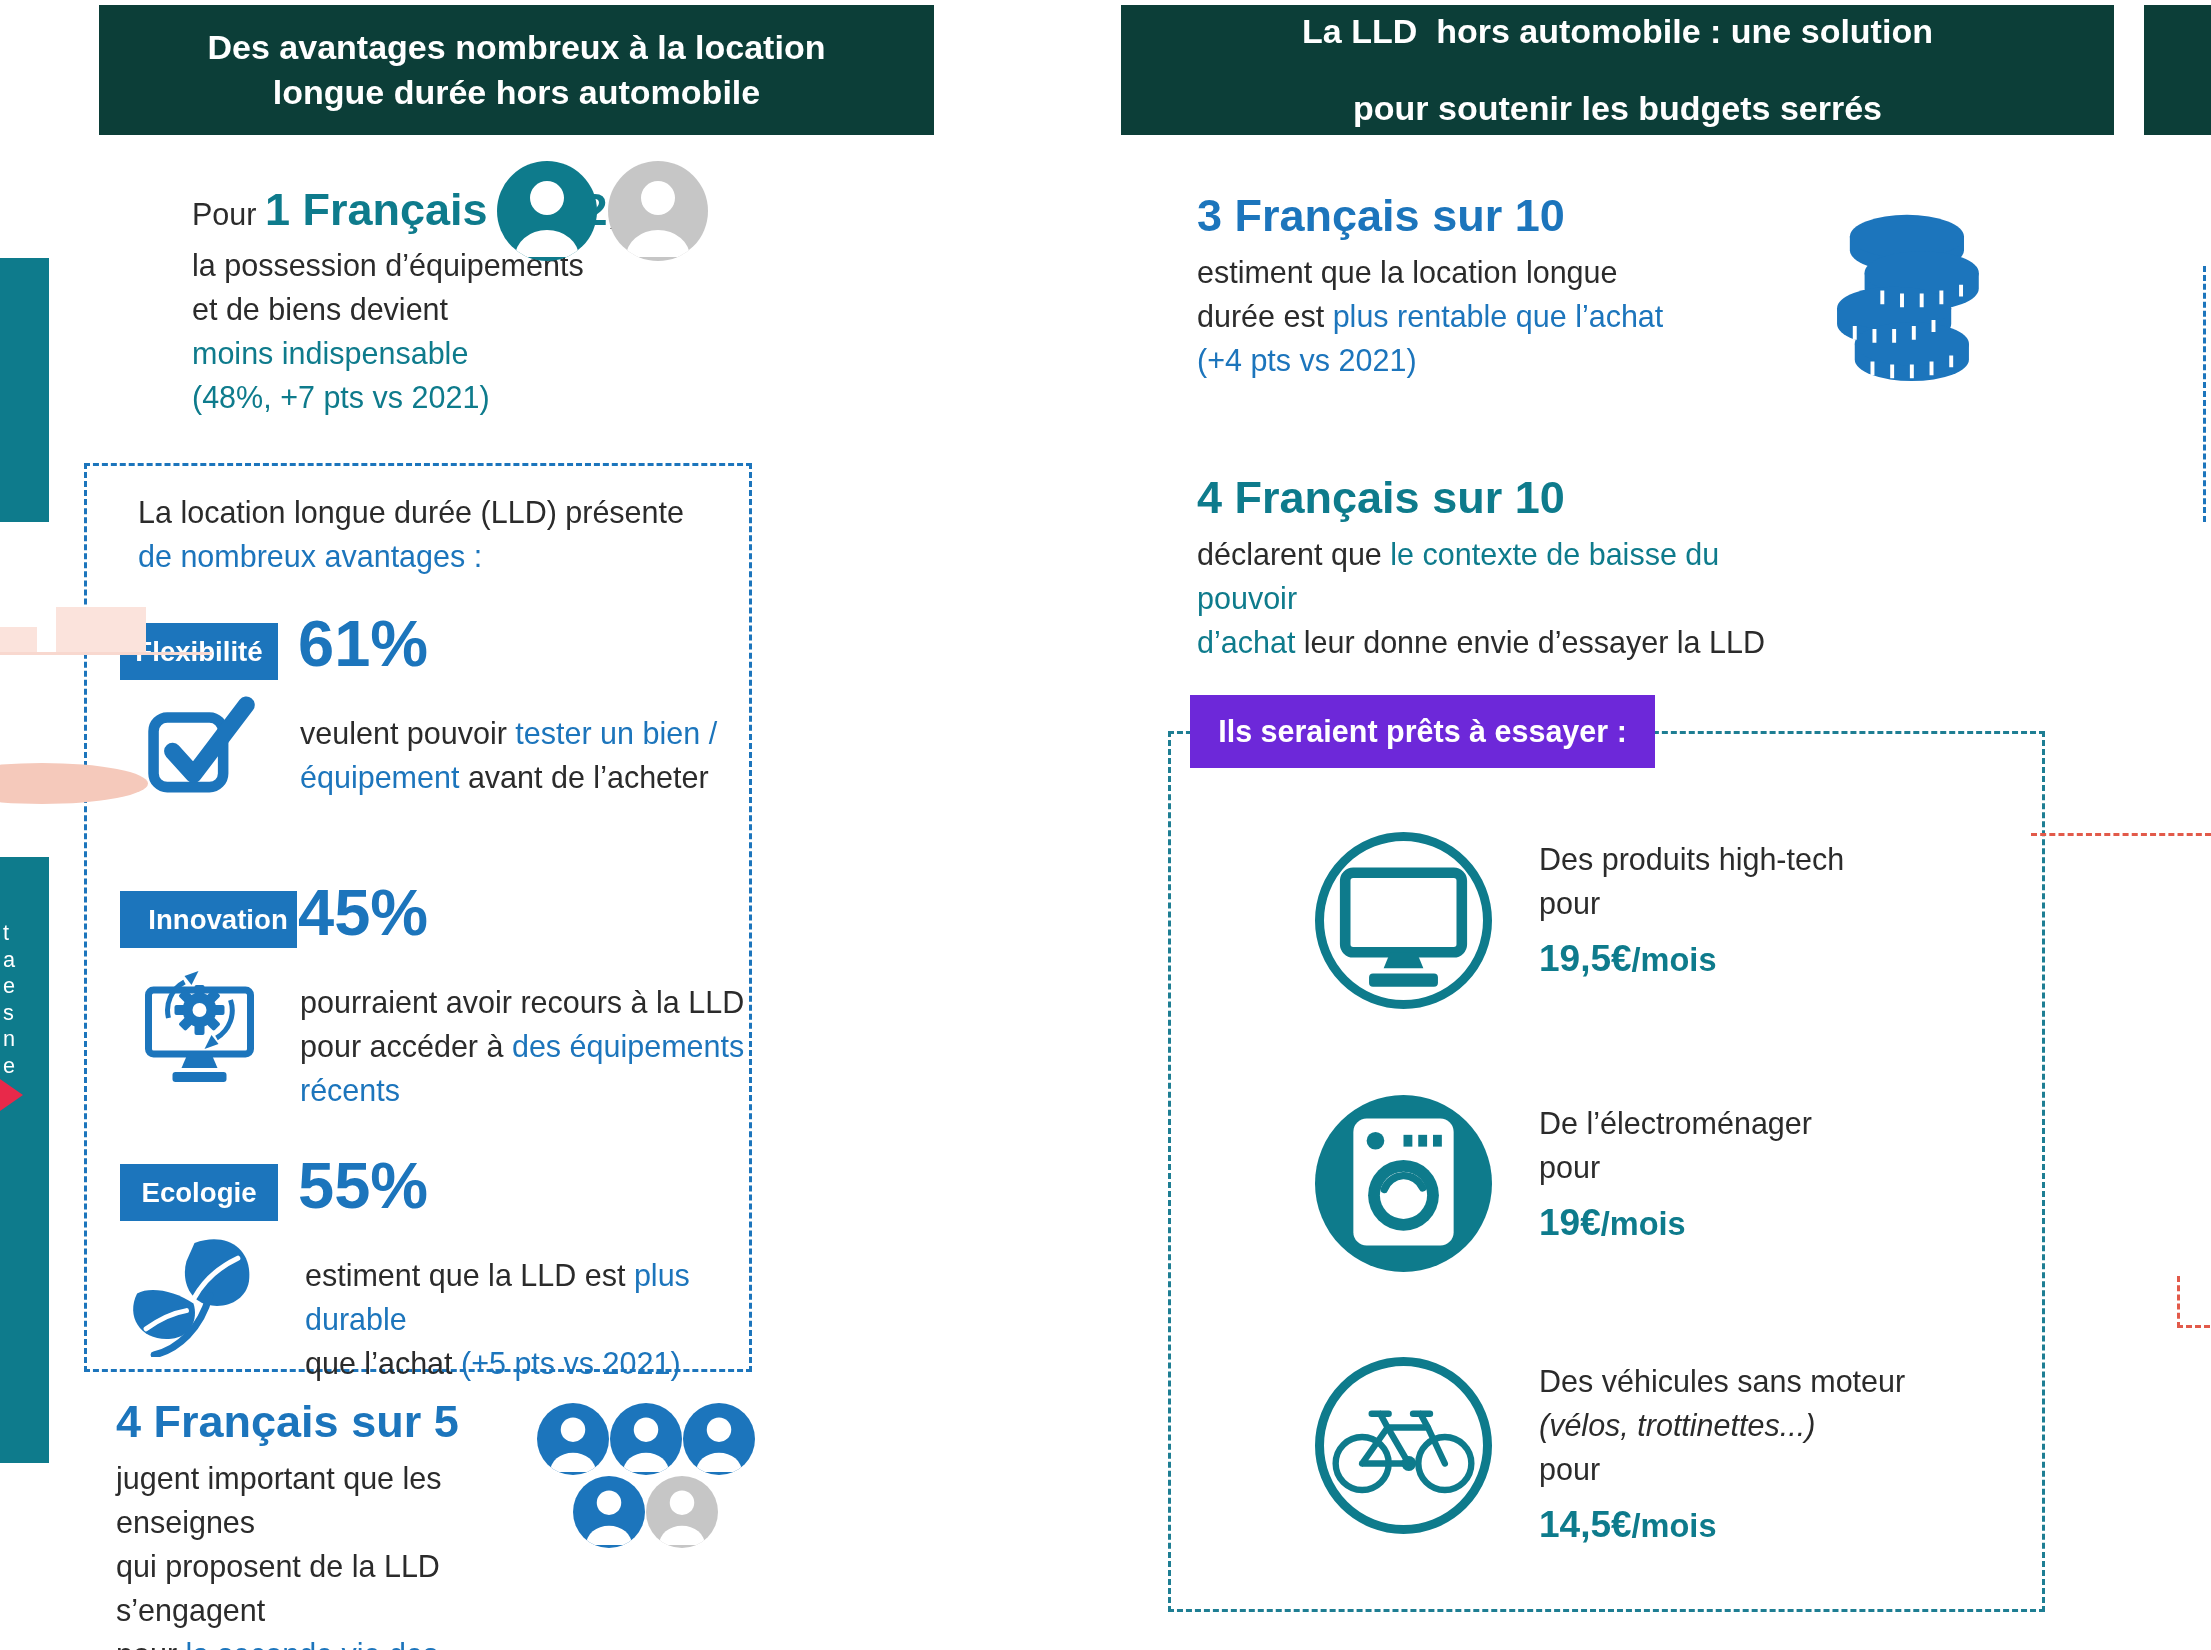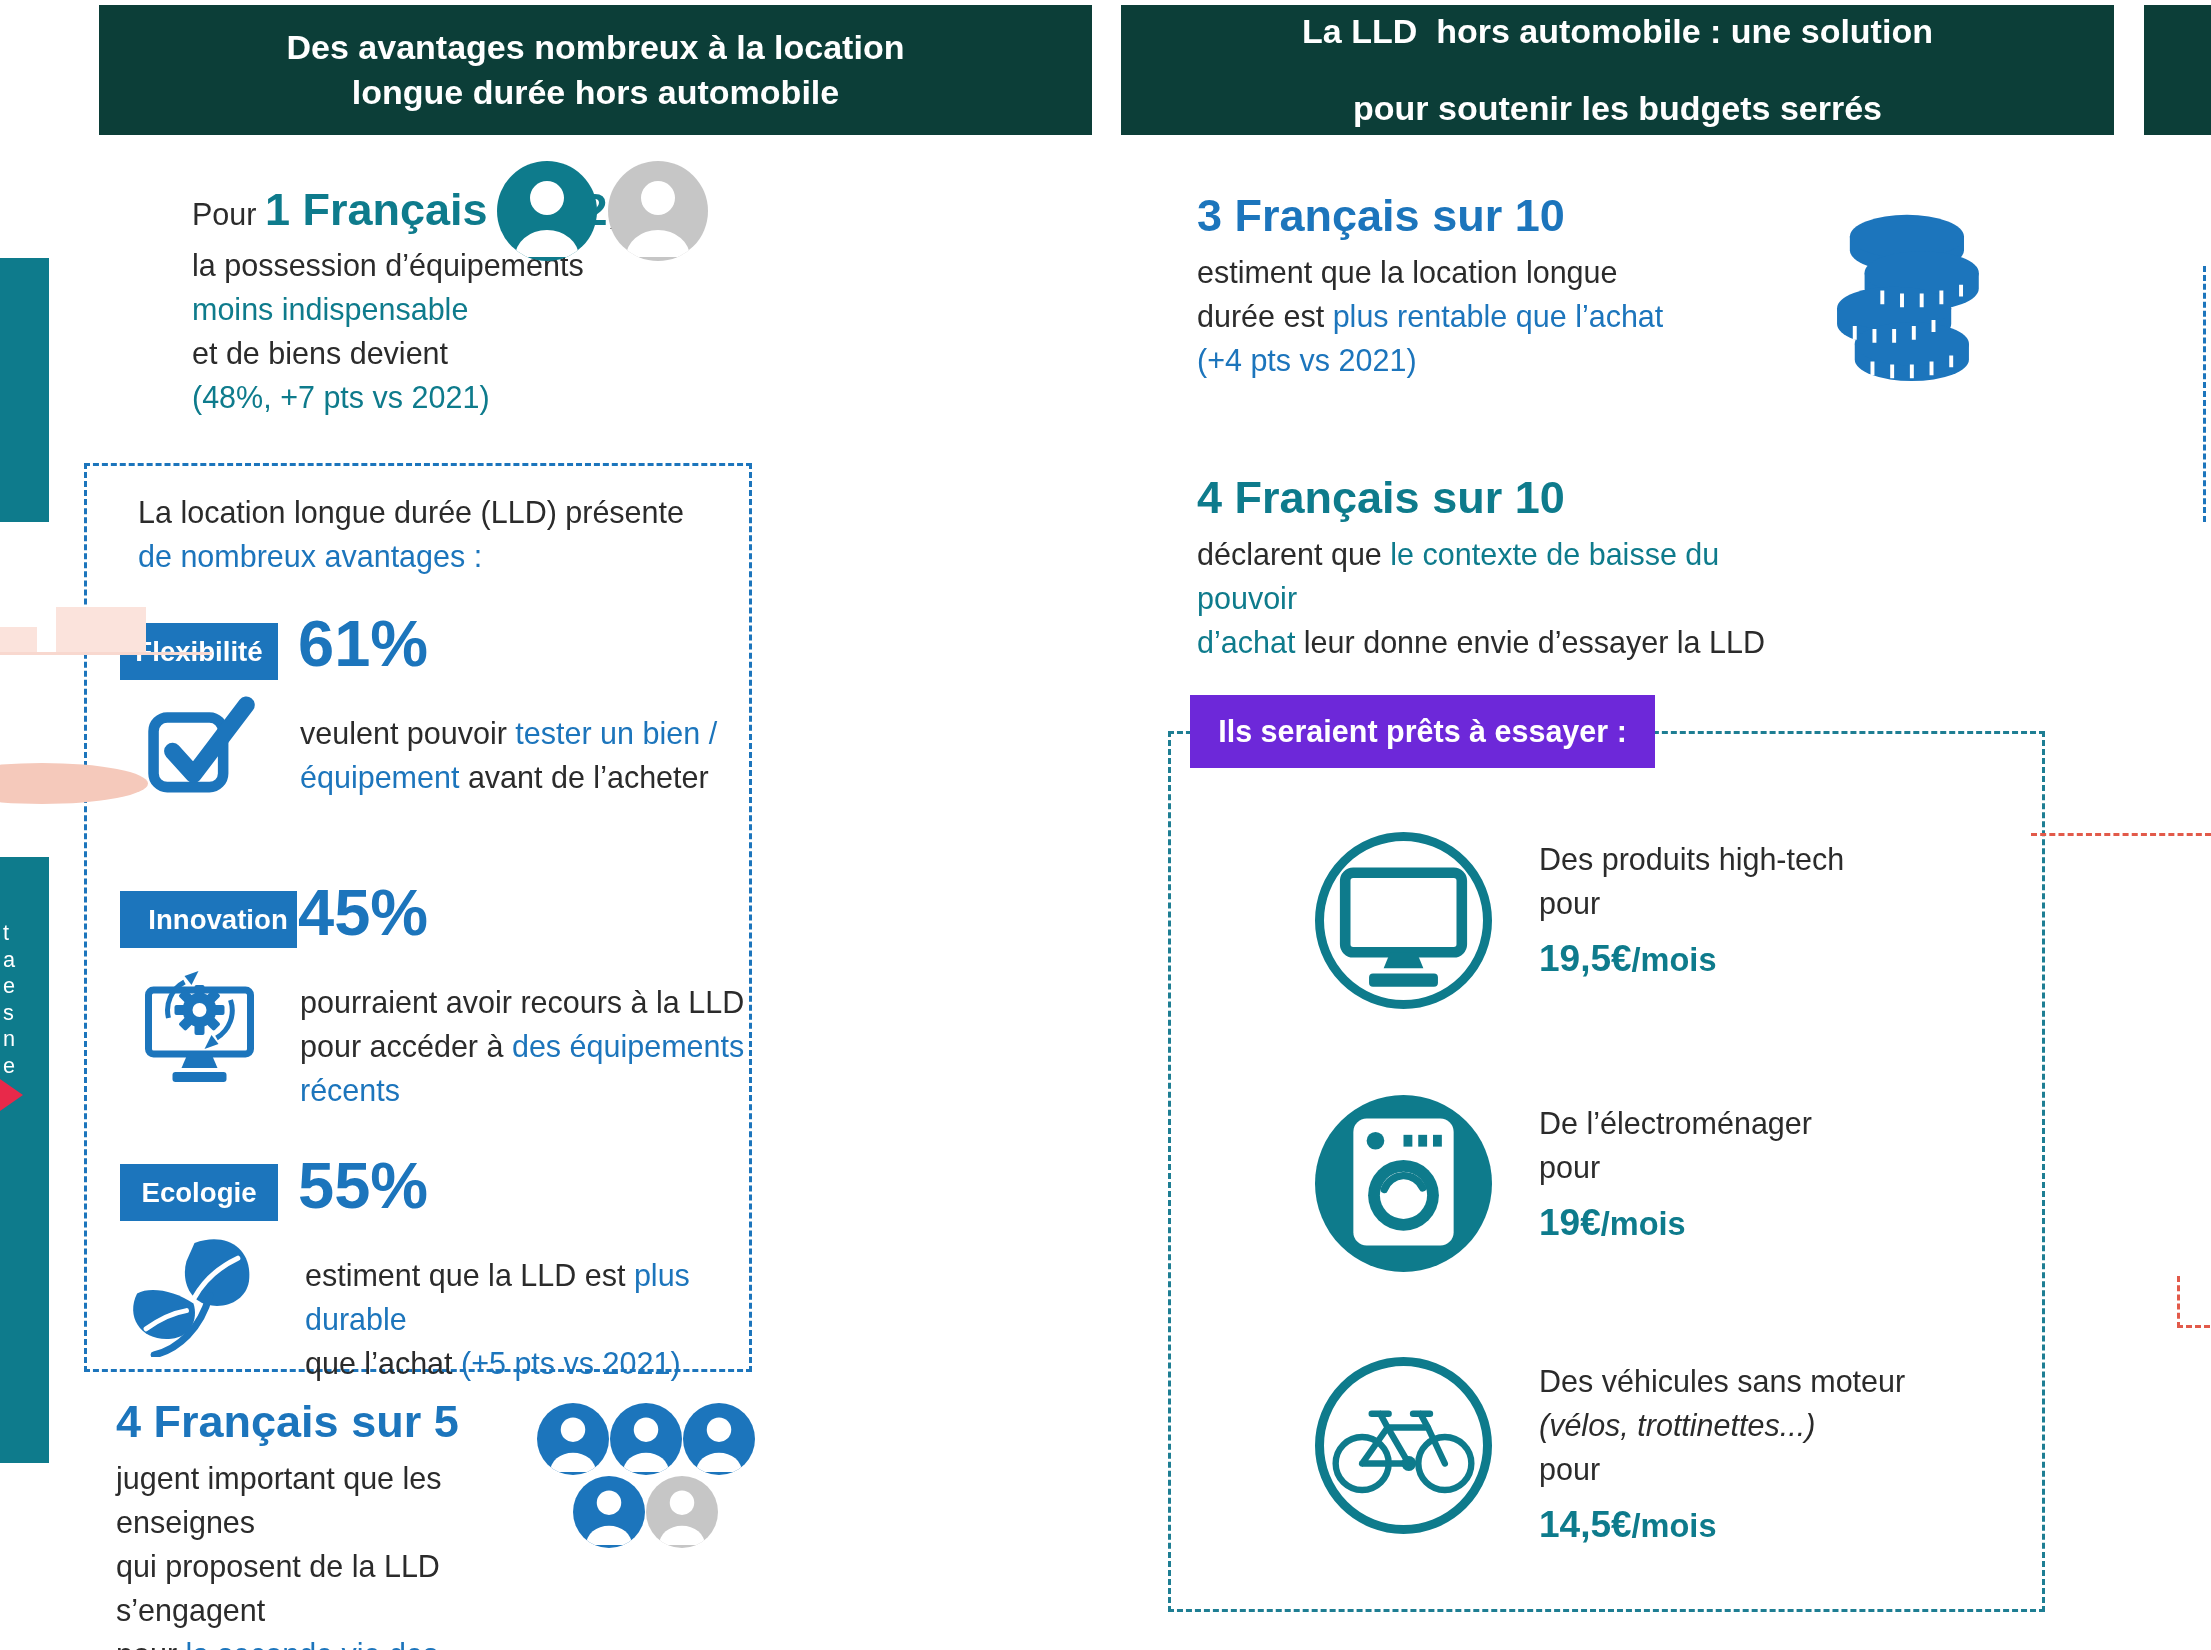--- a/index.html
+++ b/index.html
@@ -8,21 +8,21 @@
     font-family:"Liberation Sans","DejaVu Sans",sans-serif;color:#2b2b2b;
   }
   .abs{position:absolute;}
 
   
   .hdr{
     background:#0c3e38;color:#fff;font-weight:bold;font-size:34px;line-height:45px;
     text-align:center;display:flex;flex-direction:column;justify-content:center;
   }
   .hdr div{white-space:pre;}
-  #hdr-left{left:99px;top:4.9px;width:993px;height:130px;}
+  #hdr-left{left:99px;top:4.9px;width:835px;height:130px;}
   #hdr-right{left:1121px;top:4.9px;width:993px;height:130px;gap:32px;}
   #hdr-frag{left:2144px;top:4.9px;width:68px;height:130px;background:#0c3e38;}
 
   
   .body-text{font-size:30.5px;line-height:44px;}
   .seg-dark{color:#2b2b2b;}
   .seg-blue{color:#1c75bc;}
   .seg-teal{color:#0e7b8c;}
   .seg-italic{color:#2b2b2b;font-style:italic;}
   .seg-teal-xl{color:#0e7b8c;font-weight:bold;font-size:45px;}
@@ -98,22 +98,22 @@
 </div>
 <div class="hdr abs" id="hdr-right">
   <div>La LLD  hors automobile : une solution</div>
   <div>pour soutenir les budgets serrés</div>
 </div>
 <div class="abs" id="hdr-frag"></div>
 
 <div class="abs body-text" id="intro-left">
   <div class="l1"><span class="seg-dark">Pour </span><span class="seg-teal-xl">1 Français sur 2</span><span class="seg-dark">,</span></div>
   <div><span class="seg-dark">la possession d’équipements</span></div>
+  <div><span class="seg-dark">et de biens devient</span></div>
   <div><span class="seg-teal">moins indispensable</span></div>
-  <div><span class="seg-dark">et de biens devient</span></div>
   <div><span class="seg-teal">(48%, +7 pts vs 2021)</span></div>
 </div>
 
 <div class="abs pcircle pc-teal" style="left:497px;top:161px;width:100px;height:100px;">
   <svg viewBox="0 0 100 100">
       <circle cx="50" cy="37" r="17" fill="#fff"></circle>
       <path d="M18 96 a32 27 0 0 1 64 0 z" fill="#fff"></path>
     </svg>
 </div>
 <div class="abs pcircle pc-gray" style="left:608px;top:161px;width:100px;height:100px;">

